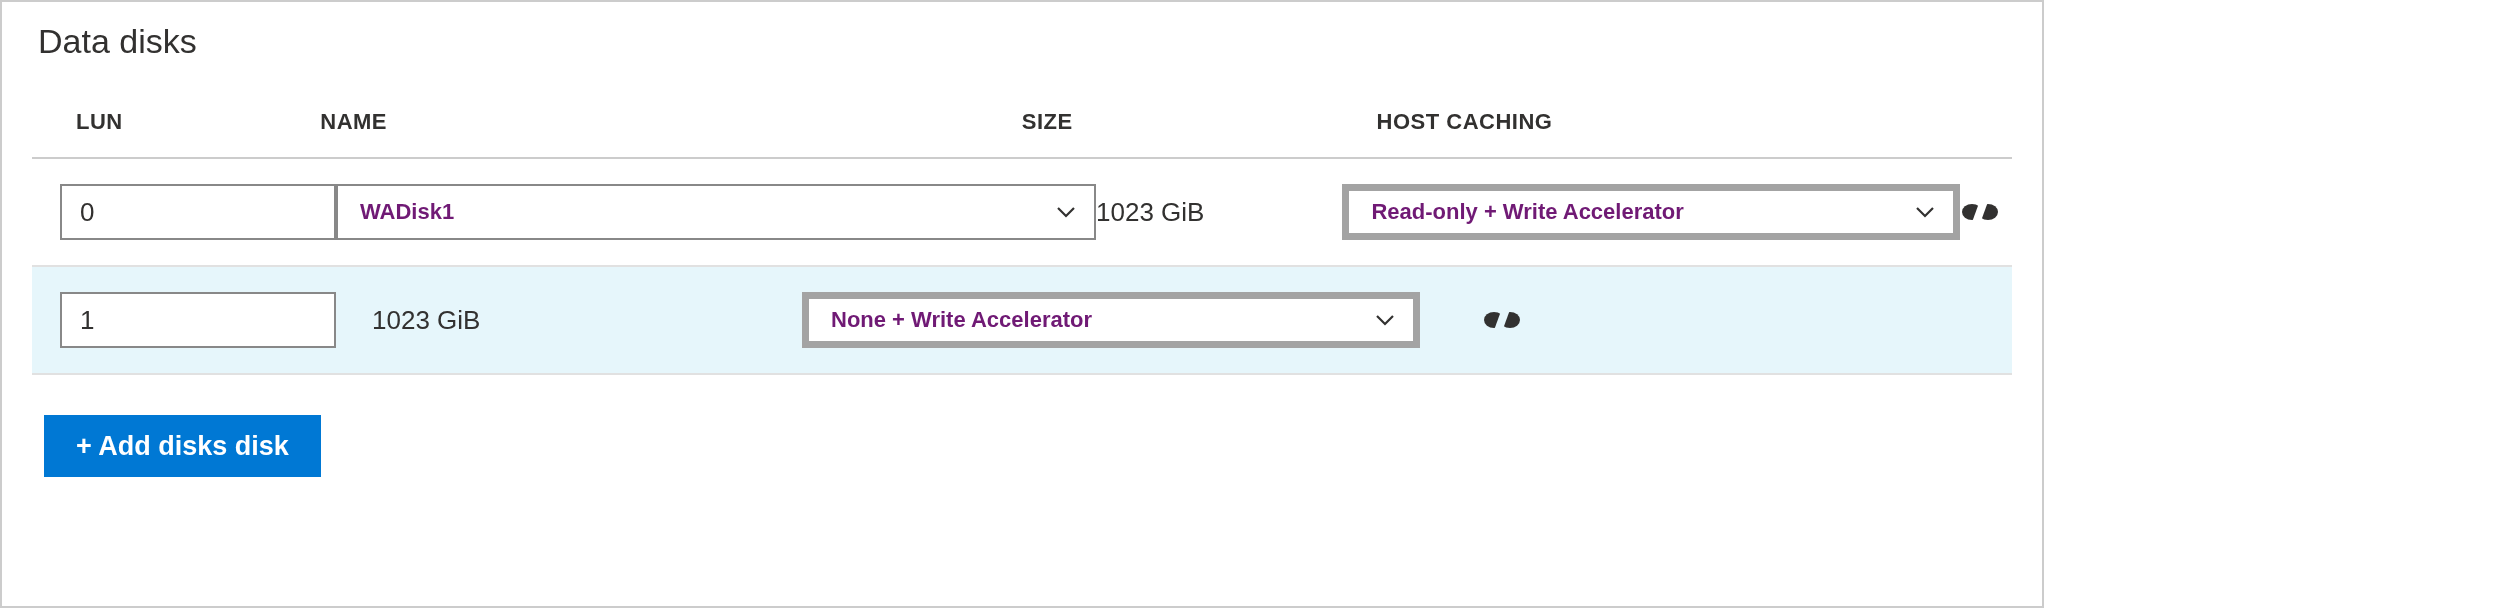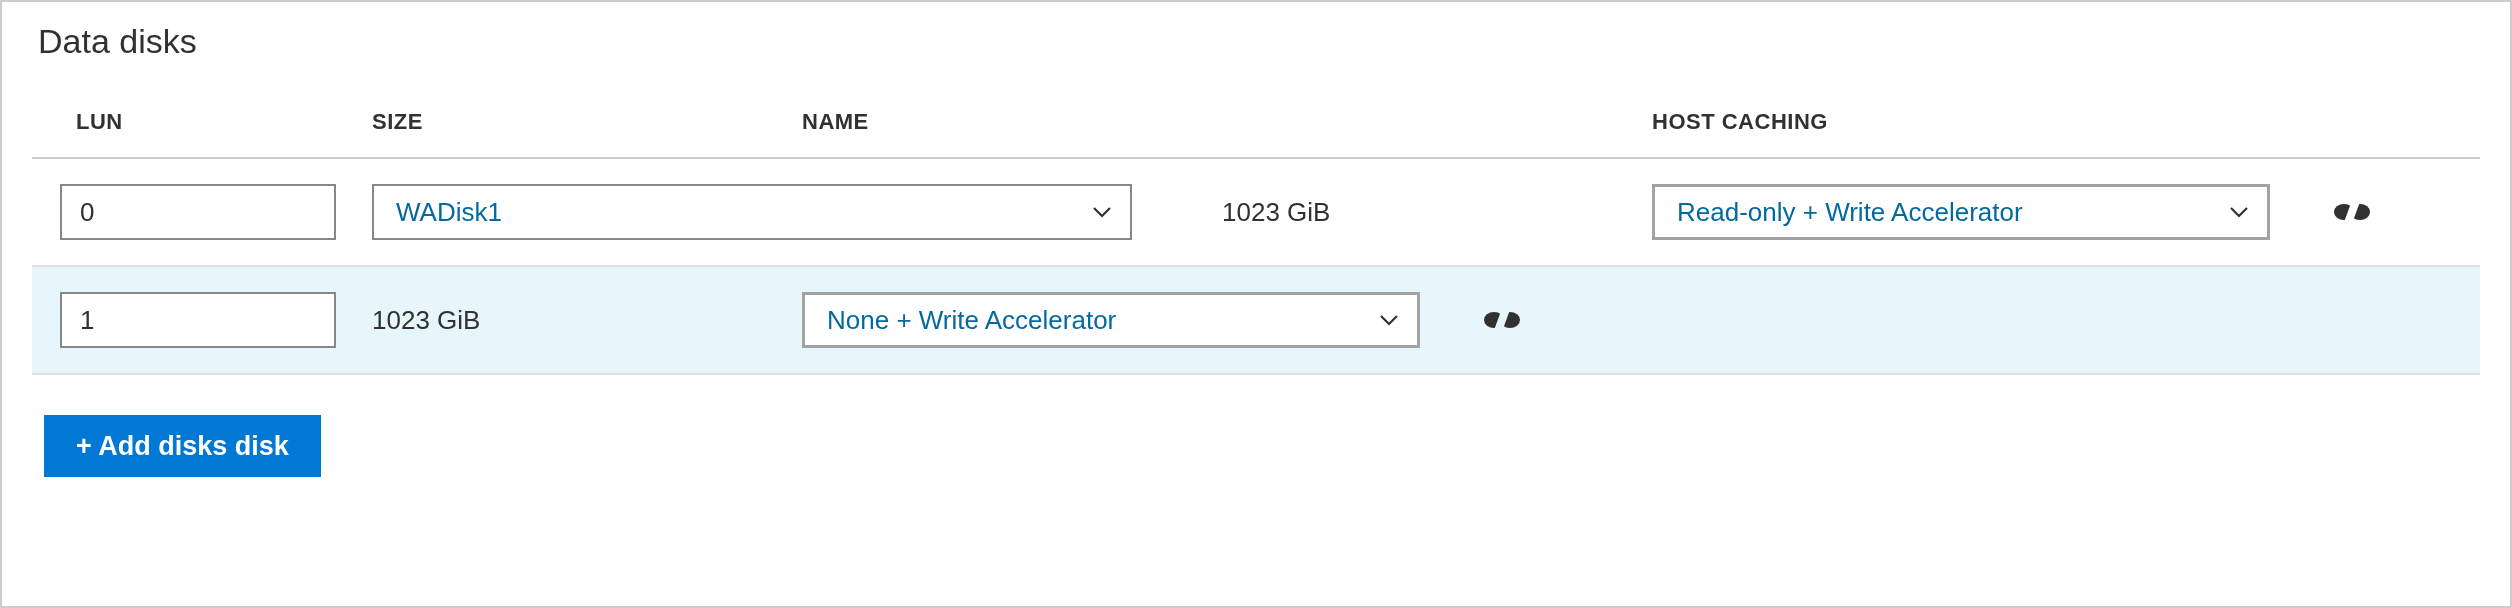--- a/index.html
+++ b/index.html
@@ -4,21 +4,21 @@
   <style>
     * { box-sizing: border-box; margin: 0; padding: 0; }
     body {
       font-family: "Segoe UI", Arial, sans-serif;
       font-size: 23px;
       color: #323130;
       background: #fff;
     }
     .panel {
       border: 2px solid #cccccc;
-      width: 2512px;
+      width: 2044px;
       height: 608px;
       padding: 20px 30px 30px 30px;
       position: relative;
     }
     .section-title {
       font-size: 34px;
       font-weight: 400;
       color: #323130;
       margin-bottom: 30px;
       margin-left: 6px;
@@ -74,25 +74,26 @@
       height: 56px;
       display: flex;
       align-items: center;
       justify-content: space-between;
       padding: 0 16px 0 22px;
       cursor: pointer;
     }
     .dropdown-name { width: 760px; }
     .dropdown-cache {
       width: 618px;
-      border: 3px solid #a3a3a3;
+      border: 7px solid #a3a3a3;
     }
     .dropdown-label {
-      font-size: 26px;
-      color: #0369a1;
+      font-size: 22px;
+      color: #701a75;
+      font-weight: bold;
     }
     .chevron {
       width: 24px;
       height: 24px;
       flex-shrink: 0;
     }
     .size-text {
       font-size: 26px;
       color: #323130;
     }
@@ -122,22 +123,22 @@
 <body>
 
 <div class="panel">
 
   <div class="section-title">Data disks</div>
 
   <div class="table">
 
     <div class="thead">
       <div class="th col-lun">LUN</div>
+      <div class="th col-name">NAME</div>
       <div class="th col-size">SIZE</div>
-      <div class="th col-name">NAME</div>
       <div class="th col-cache">HOST CACHING</div>
       <div class="th col-act"></div>
     </div>
 
     <div class="trow">
       <div class="cell col-lun">
         <input class="input-text input-lun" value="0" style="">
       </div>
       <div class="cell col-name">
         <div class="dropdown dropdown-name">

